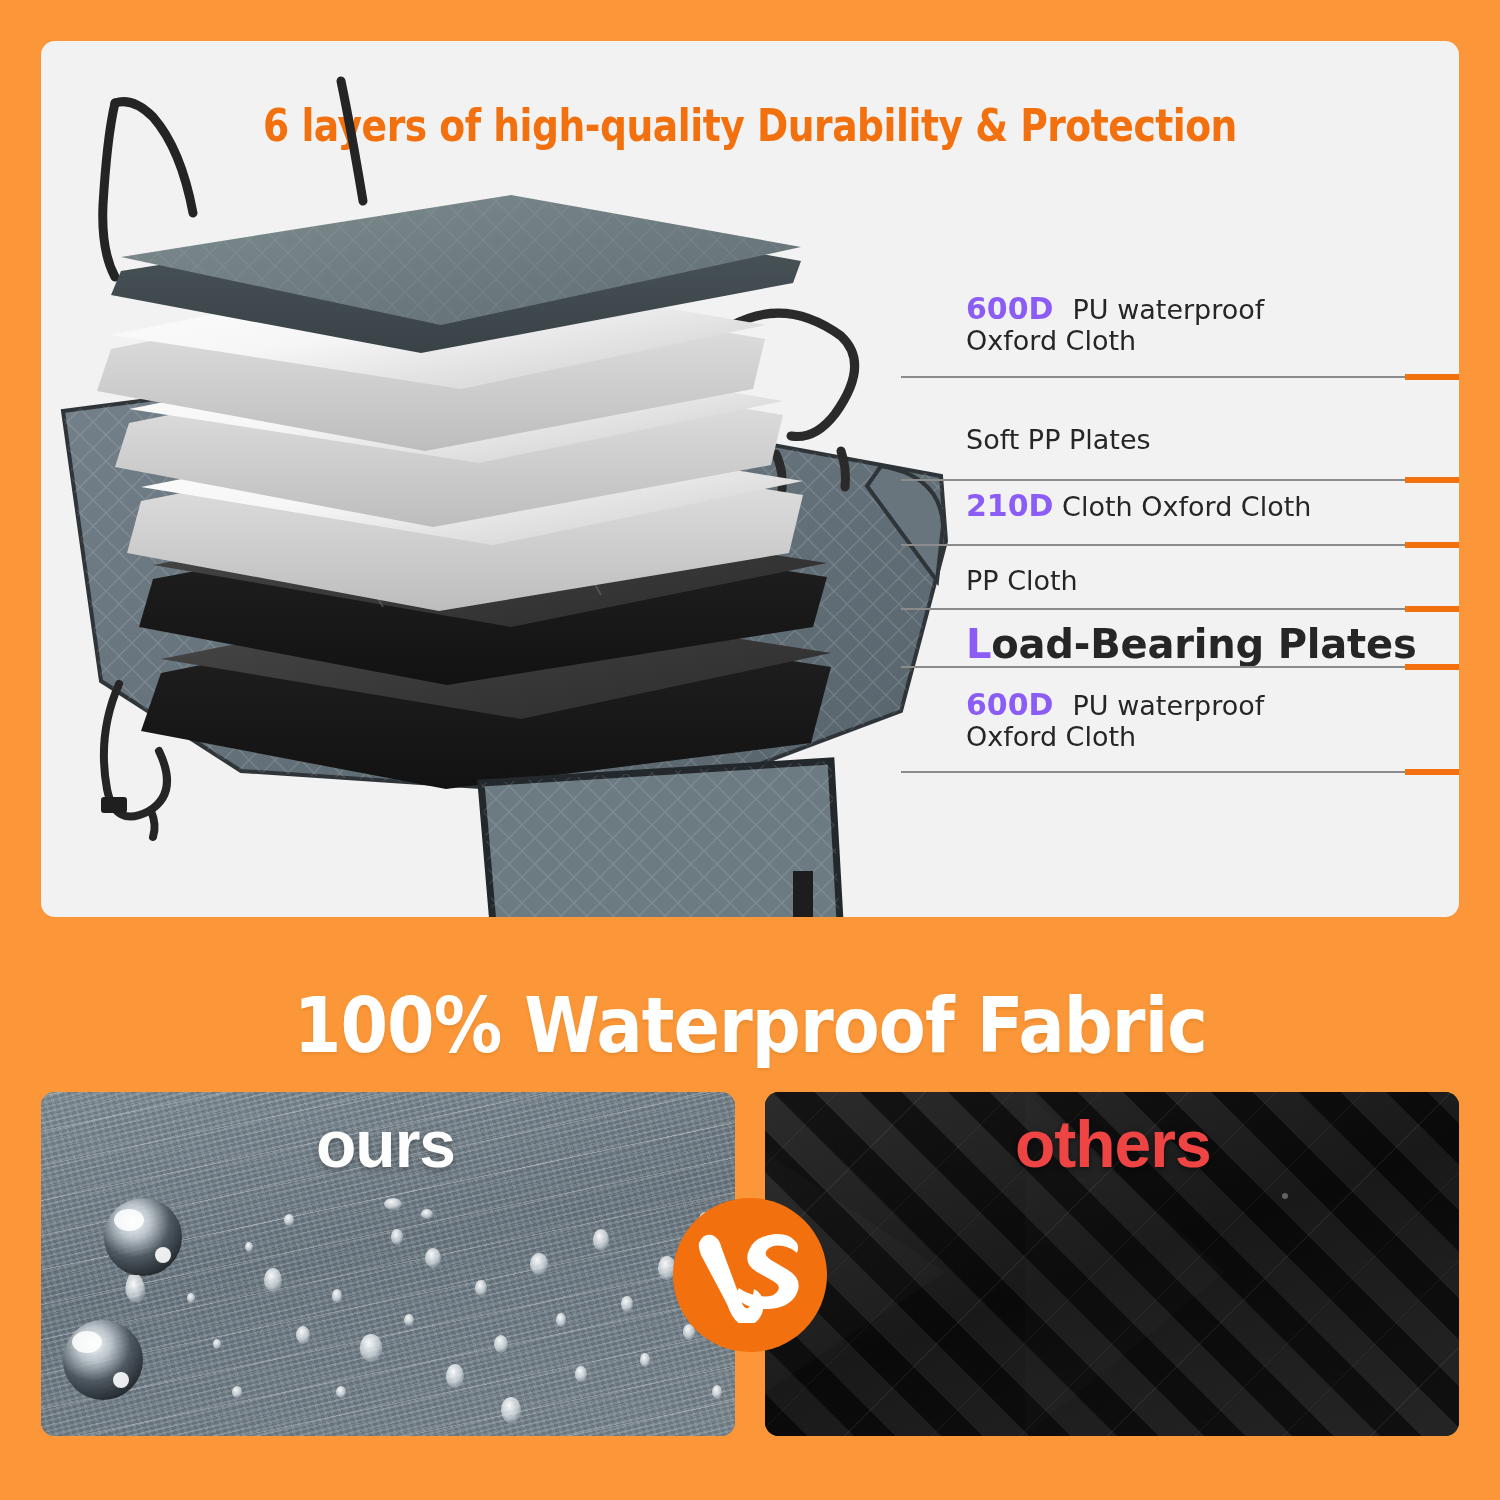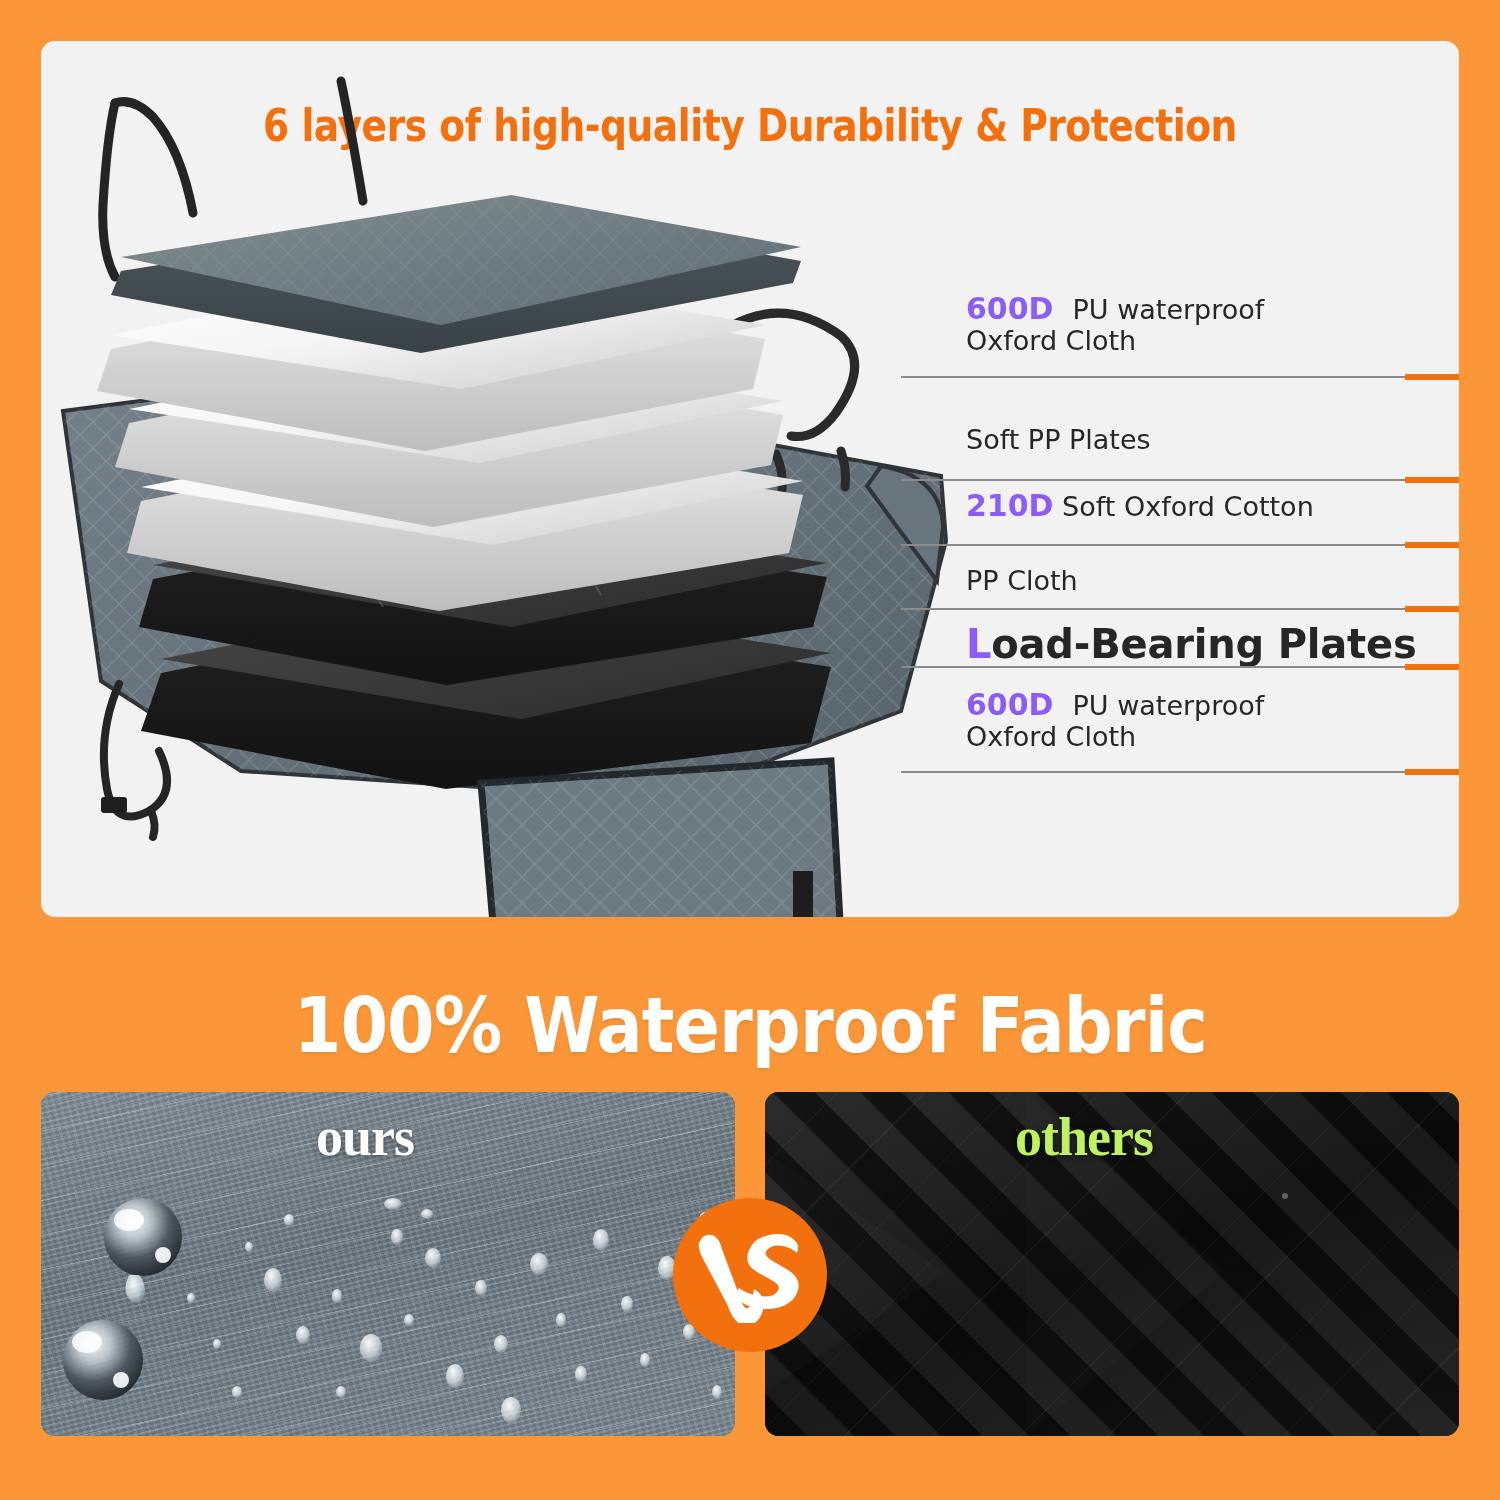--- a/index.html
+++ b/index.html
@@ -97,28 +97,28 @@
     top: 1092px; height: 344px;
     border-radius: 14px;
     overflow: hidden;
   }
   #panel-ours  { left: 41px;  width: 694px; background:#6e7b85; }
   #panel-others{ left: 765px; width: 694px; background:#1a1a1a; }
 
   .cmp-label {
     position: absolute;
     top: 14px;
-    font-size: 54px;
+    font-size: 66px;
     font-weight: bold;
-    font-family: Liberation Serif, serif;
+    font-family: Liberation Sans, sans-serif;
     letter-spacing: -1px;
     z-index: 6;
   }
   #label-ours   { color:#fdfdfd; left: 275px; text-shadow: 0 2px 6px rgba(0,0,0,.35); }
-  #label-others { color:#bef264; left: 250px; text-shadow: 0 2px 6px rgba(0,0,0,.5); }
+  #label-others { color:#ef4444; left: 250px; text-shadow: 0 2px 6px rgba(0,0,0,.5); }
 
   
   .tex { position:absolute; inset:0; }
   #tex-ours {
     background:
       repeating-linear-gradient(-14deg, rgba(255,255,255,.10) 0 2px, rgba(0,0,0,.05) 2px 5px),
       repeating-linear-gradient(76deg, rgba(255,255,255,.06) 0 3px, rgba(0,0,0,.04) 3px 7px),
       linear-gradient(170deg,#7d8a93 0%,#68757f 45%,#76838c 100%);
   }
   #tex-ours::after{
@@ -288,21 +288,21 @@
     <div class="callout" style="top:0">
       <div class="label lbl-reg" style="top:189px">
         <span>Soft PP Plates</span>
       </div>
       <div class="lead" style="top:243px"></div>
       <div class="dash" style="top:241px"></div>
     </div>
 
     <div class="callout" style="top:0">
       <div class="label lbl-reg" style="top:253px">
-        <span class="hi">210D</span><span> Soft Oxford Cotton</span>
+        <span class="hi">210D</span><span> Cloth Oxford Cloth</span>
       </div>
       <div class="lead" style="top:308px"></div>
       <div class="dash" style="top:306px"></div>
     </div>
 
     <div class="callout" style="top:0">
       <div class="label lbl-reg" style="top:330px">
         <span>PP Cloth</span>
       </div>
       <div class="lead" style="top:372px"></div>

